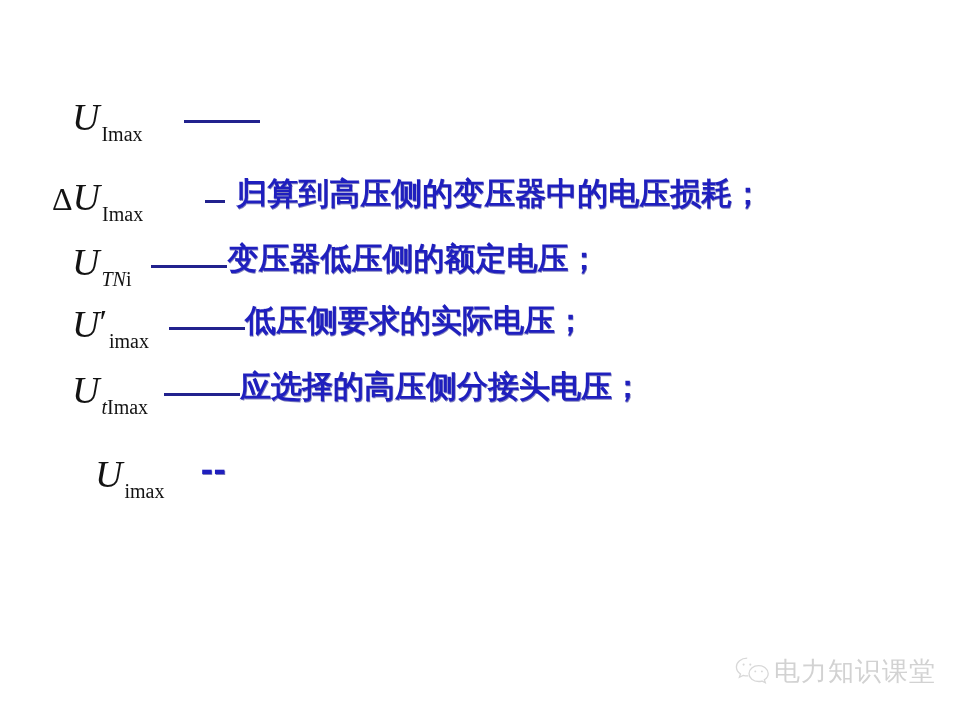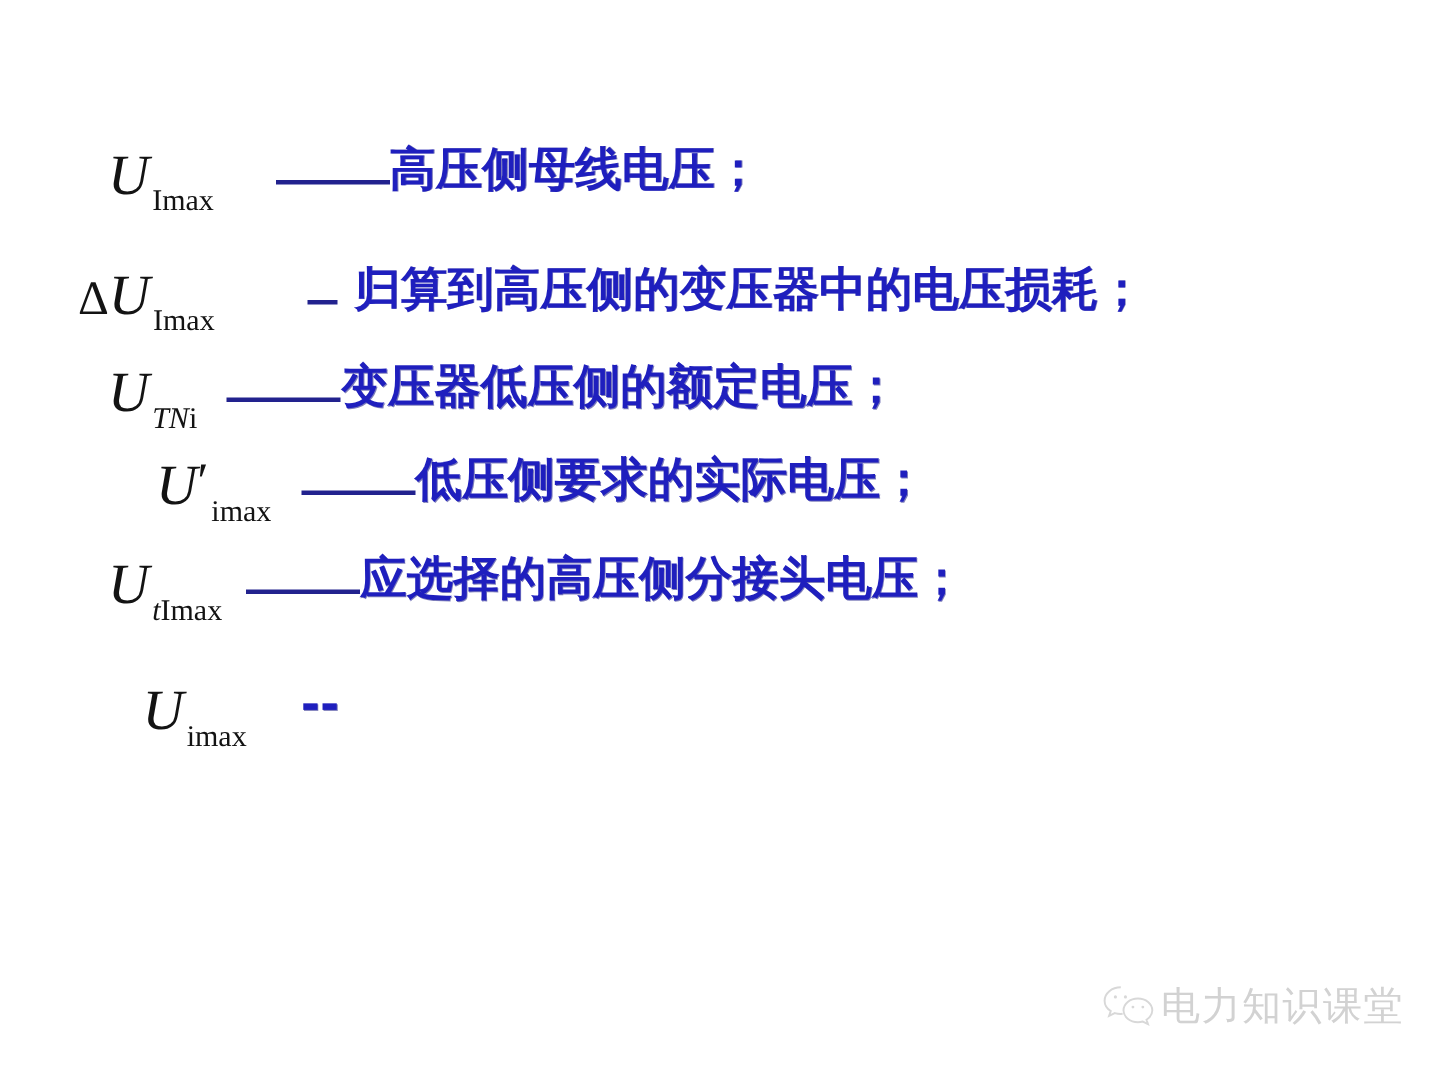--- a/index.html
+++ b/index.html
@@ -116,42 +116,41 @@
 <body>
 
 <div id="slide">
 
   <div class="def-row" style="left:72px; top:98px;">
     <span class="symbol">
       <span class="delta"></span><span class="base">U</span><span class="prime"></span><span class="sub"><span class="it"></span><span>Imax</span></span>
     </span>
     <span style="display:inline-block;width:43px;"></span>
     <span class="dash long"></span>
-    <span class="gloss">高压侧母线电压；</span>
   </div>
 
   <div class="def-row" style="left:52px; top:178px;gap:11px;">
     <span class="symbol">
       <span class="delta">Δ</span><span class="base">U</span><span class="prime"></span><span class="sub"><span class="it"></span><span>Imax</span></span>
     </span>
     <span style="display:inline-block;width:42px;"></span>
     <span class="dash short"></span>
     <span class="gloss">归算到高压侧的变压器中的电压损耗；</span>
   </div>
 
   <div class="def-row" style="left:72px; top:243px;">
     <span class="symbol">
       <span class="delta"></span><span class="base">U</span><span class="prime"></span><span class="sub"><span class="it">TN</span><span>i</span></span>
     </span>
     <span style="display:inline-block;width:22px;"></span>
     <span class="dash long"></span>
     <span class="gloss">变压器低压侧的额定电压；</span>
   </div>
 
-  <div class="def-row" style="left:72px; top:305px;margin-left:32px;">
+  <div class="def-row" style="left:72px; top:305px;">
     <span class="symbol">
       <span class="delta"></span><span class="base">U</span><span class="prime">′</span><span class="sub"><span class="it"></span><span>imax</span></span>
     </span>
     <span style="display:inline-block;width:22px;"></span>
     <span class="dash long"></span>
     <span class="gloss">低压侧要求的实际电压；</span>
   </div>
 
   <div class="def-row" style="left:72px; top:371px;justify-content:flex-end;">
     <span class="symbol">

